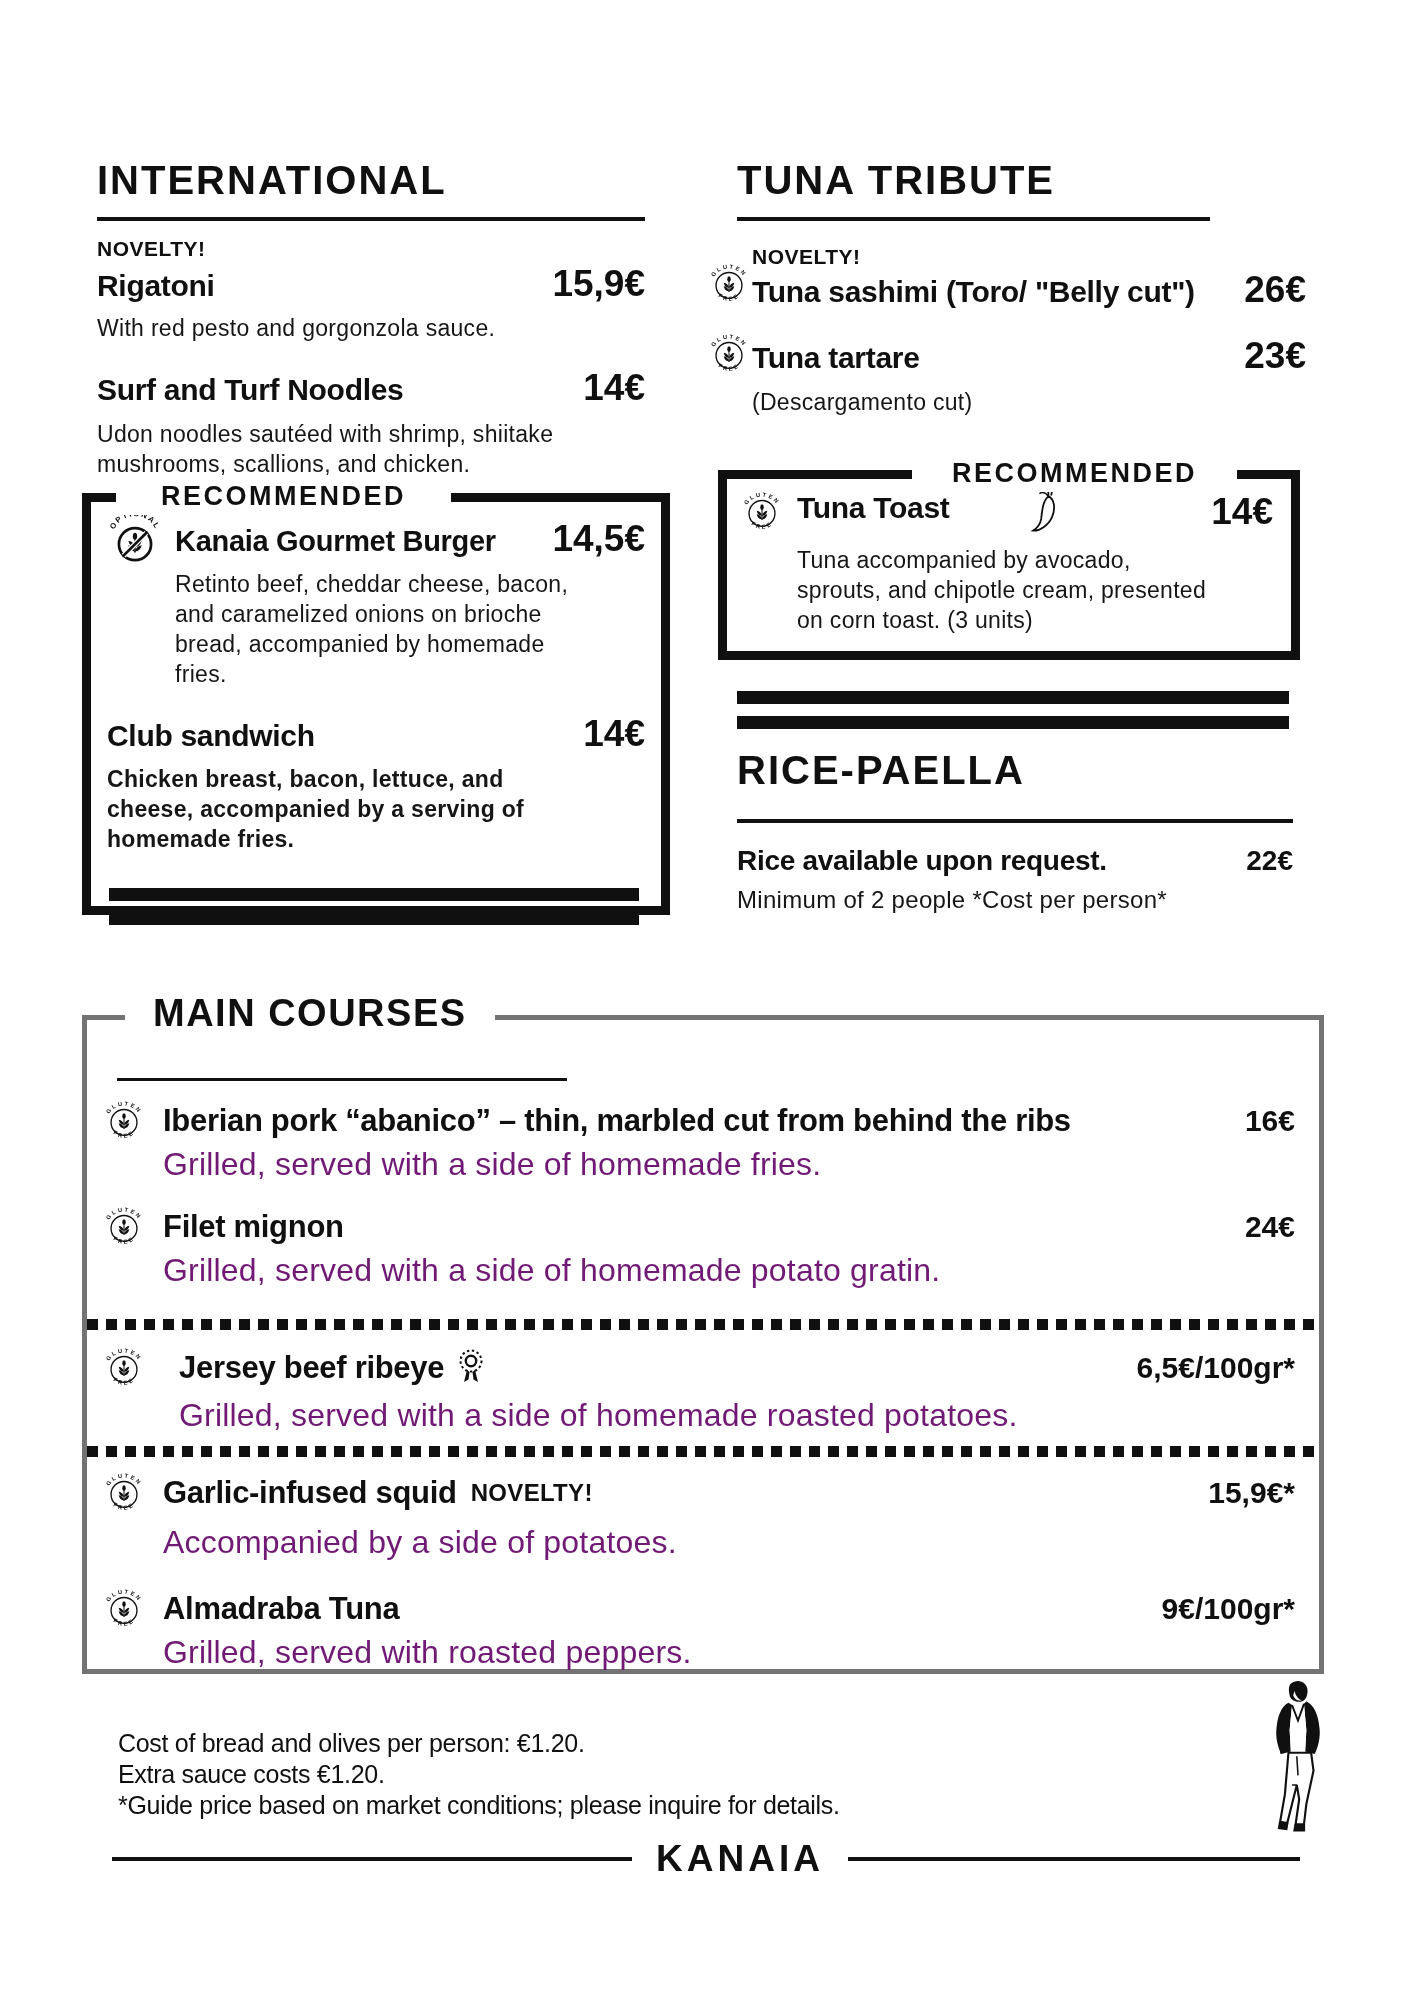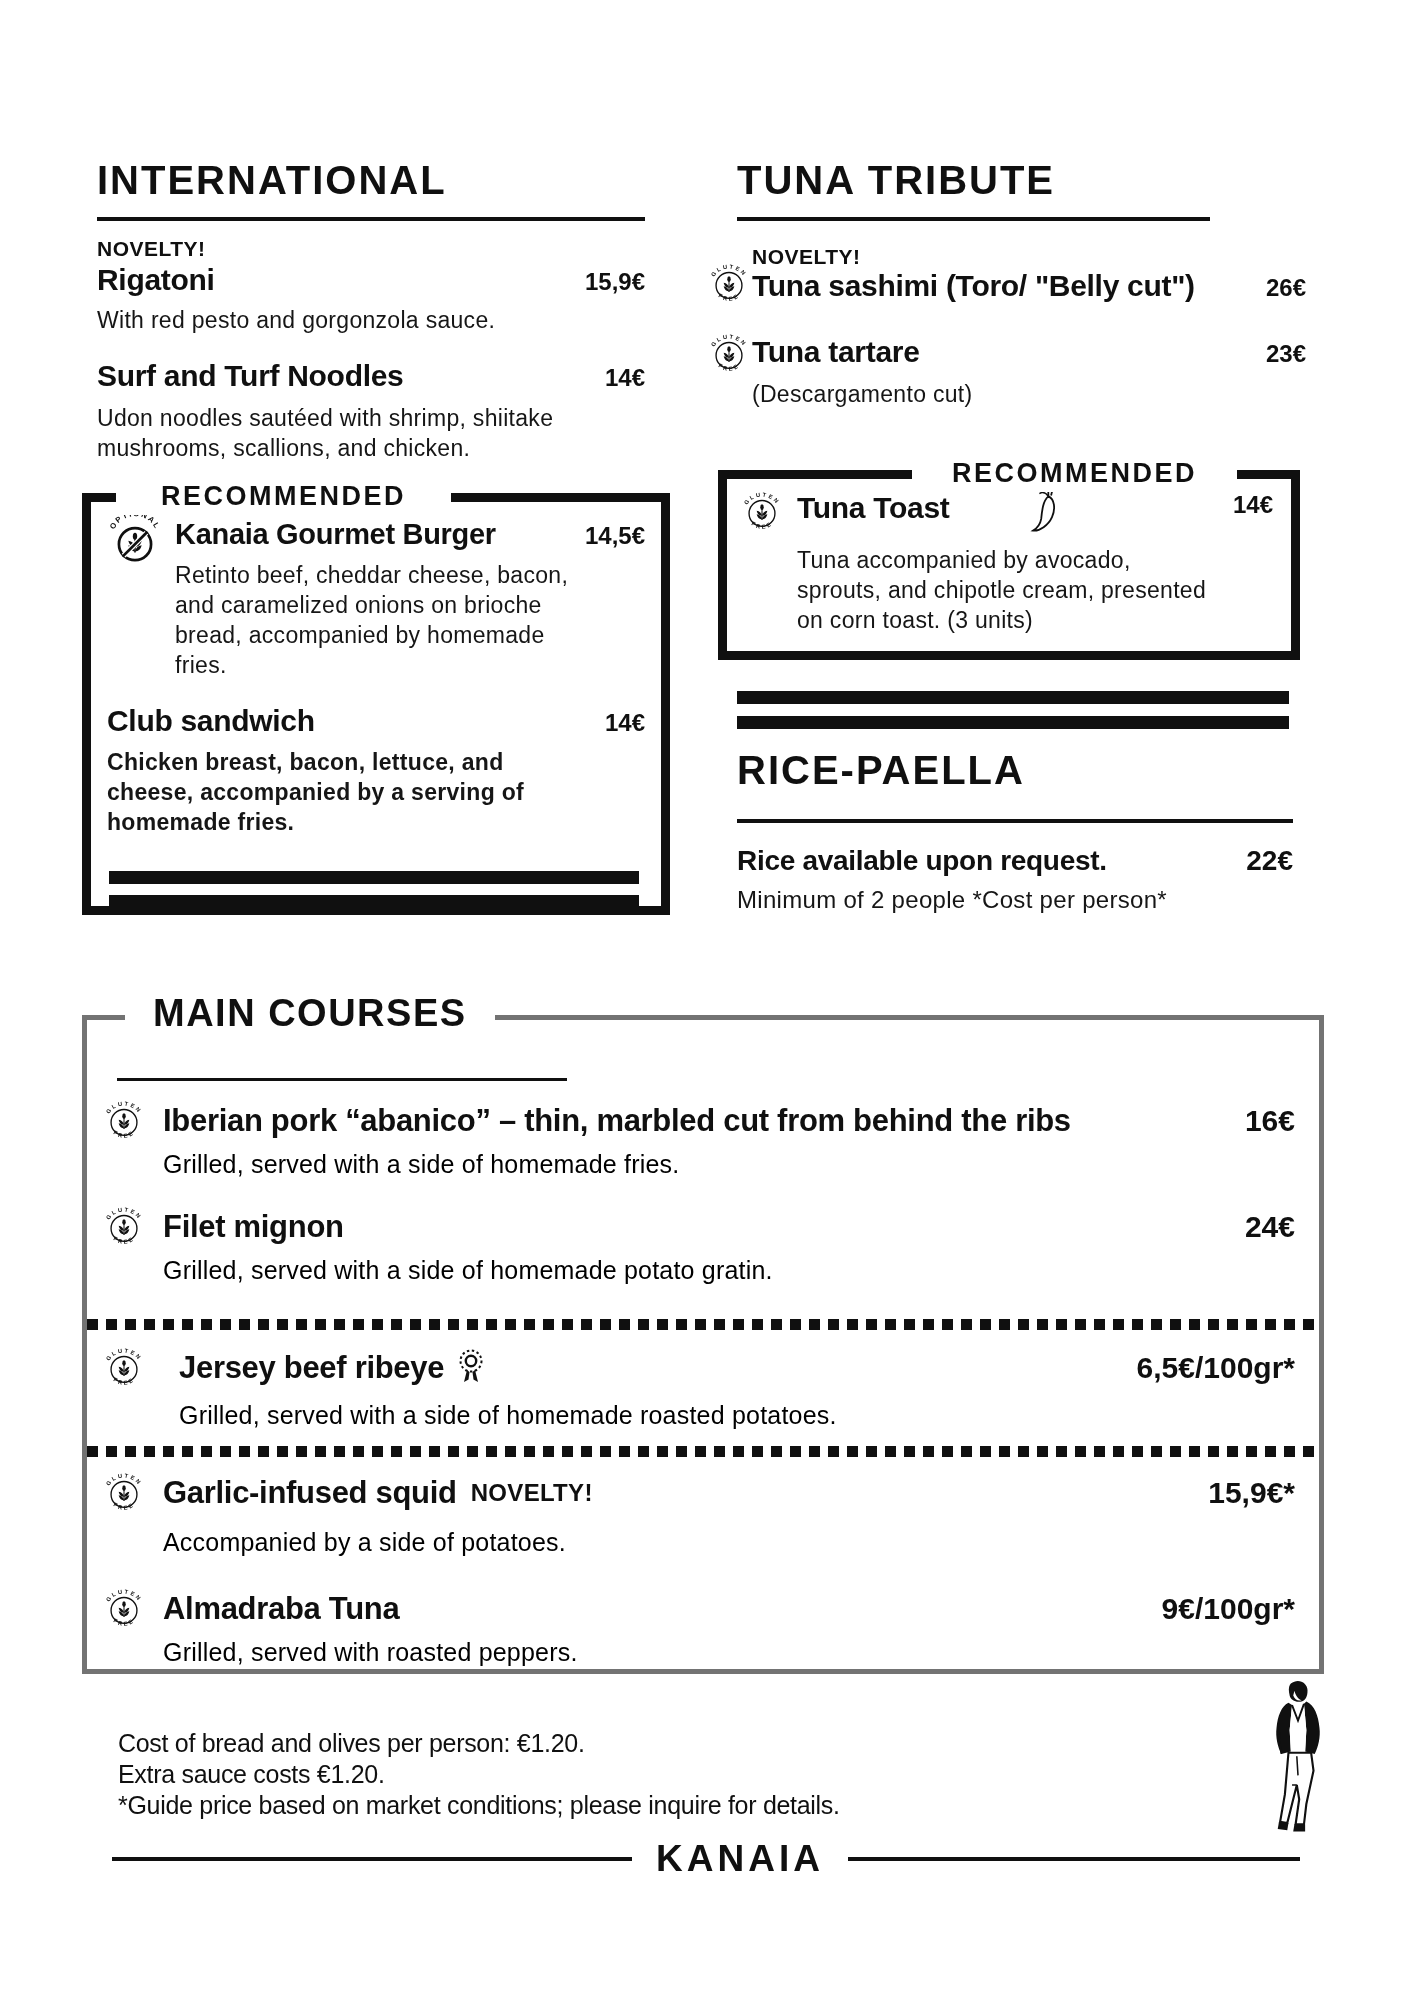--- a/index.html
+++ b/index.html
@@ -3,21 +3,21 @@
 <meta charset="utf-8">
 <style>
   html,body{margin:0;padding:0;background:#e8e8e8;}
   .page{position:relative;width:1414px;height:2000px;margin:0 auto;background:#ffffff;
         font-family:"Liberation Sans",sans-serif;color:#101010;overflow:hidden;}
   .sec-title{font-size:40px;font-weight:bold;letter-spacing:2px;}
   .rule{background:#101010;height:4px;}
   .badge{font-size:21px;font-weight:bold;letter-spacing:.5px;}
   .titleline{display:flex;align-items:baseline;}
   .iname{font-size:30px;font-weight:bold;letter-spacing:-.3px;}
-  .iprice{font-size:24px;font-weight:bold;margin-left:auto;white-space:nowrap;}
+  .iprice{font-size:37px;font-weight:bold;margin-left:auto;white-space:nowrap;}
   .idesc{font-size:23px;line-height:30px;letter-spacing:.3px;color:#161616;}
   .row{display:flex;align-items:flex-start;}
   .gficon{flex:0 0 auto;}
   
   .left-col{position:absolute;left:97px;top:158px;width:548px;}
   .right-col{position:absolute;left:706px;top:158px;width:600px;}
   .indent{margin-left:31px;}
   
   .recbox{position:absolute;border:9px solid #101010;background:#fff;}
   .reclabel{position:absolute;top:-25px;background:#fff;font-size:27px;font-weight:bold;
@@ -32,21 +32,21 @@
   
   #mainbox{position:absolute;left:82px;top:1015px;width:1232px;height:649px;border:5px solid #737373;}
   #mainbox .boxtitle{position:absolute;top:-28px;left:38px;background:#fff;padding:0 28px;
                      font-size:38px;font-weight:bold;letter-spacing:1.5px;line-height:42px;}
   .thinline{height:3px;background:#101010;width:450px;margin:58px 0 0 30px;}
   .mc-row{display:flex;align-items:flex-start;padding:0 24px 0 14px;}
   .mc-row .gficon{margin-right:16px;}
   .mc-body{flex:1 1 auto;}
   .mc-name{font-size:31px;font-weight:bold;letter-spacing:-.3px;line-height:36px;}
   .mc-price{font-size:30px;font-weight:bold;white-space:nowrap;margin-left:auto;line-height:36px;}
-  .mc-desc{font-size:25px;line-height:30px;letter-spacing:.2px;margin-top:10px;color:#000000;}
+  .mc-desc{font-size:32px;line-height:30px;letter-spacing:.2px;margin-top:10px;color:#701a75;}
   .dotted{height:11px;background:repeating-linear-gradient(90deg,#101010 0 11px,transparent 11px 19px);}
   .inline-badge{font-size:24px;font-weight:bold;margin-left:14px;letter-spacing:.3px;}
   
   .notes{position:absolute;left:118px;top:1728px;font-size:25px;line-height:31px;letter-spacing:-.3px;font-weight:500;}
   .brandline{position:absolute;left:112px;right:114px;top:1838px;display:flex;align-items:center;}
   .brandline .bline{height:4px;background:#101010;}
   .brandline .bl{width:520px;}
   .brandline .br{flex:1 1 auto;}
   .brand{font-size:37px;font-weight:600;letter-spacing:4px;padding:0 24px;white-space:nowrap;}
   .figure{position:absolute;left:1258px;top:1680px;width:80px;height:155px;}

